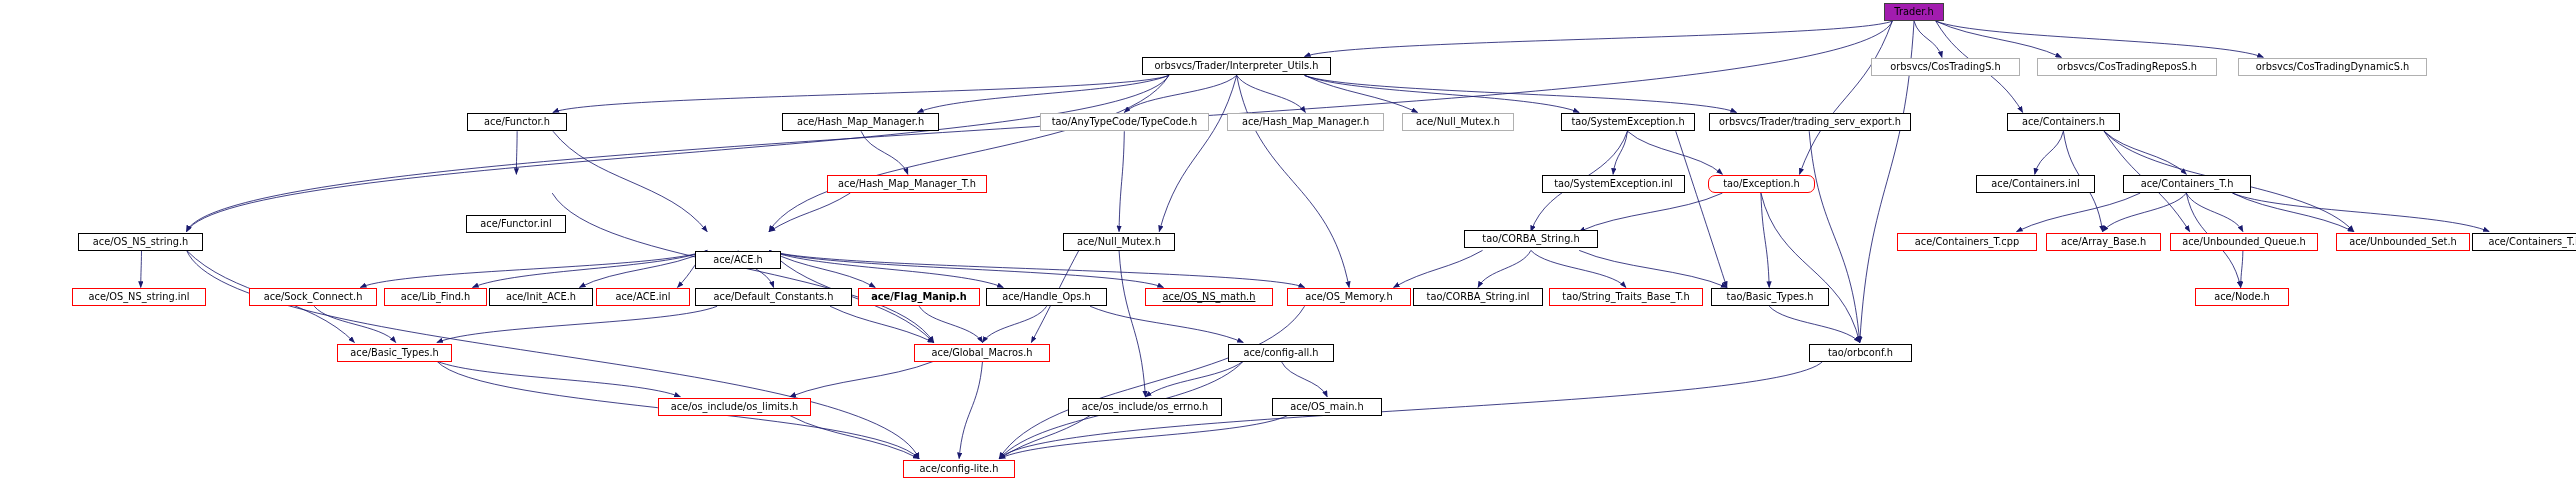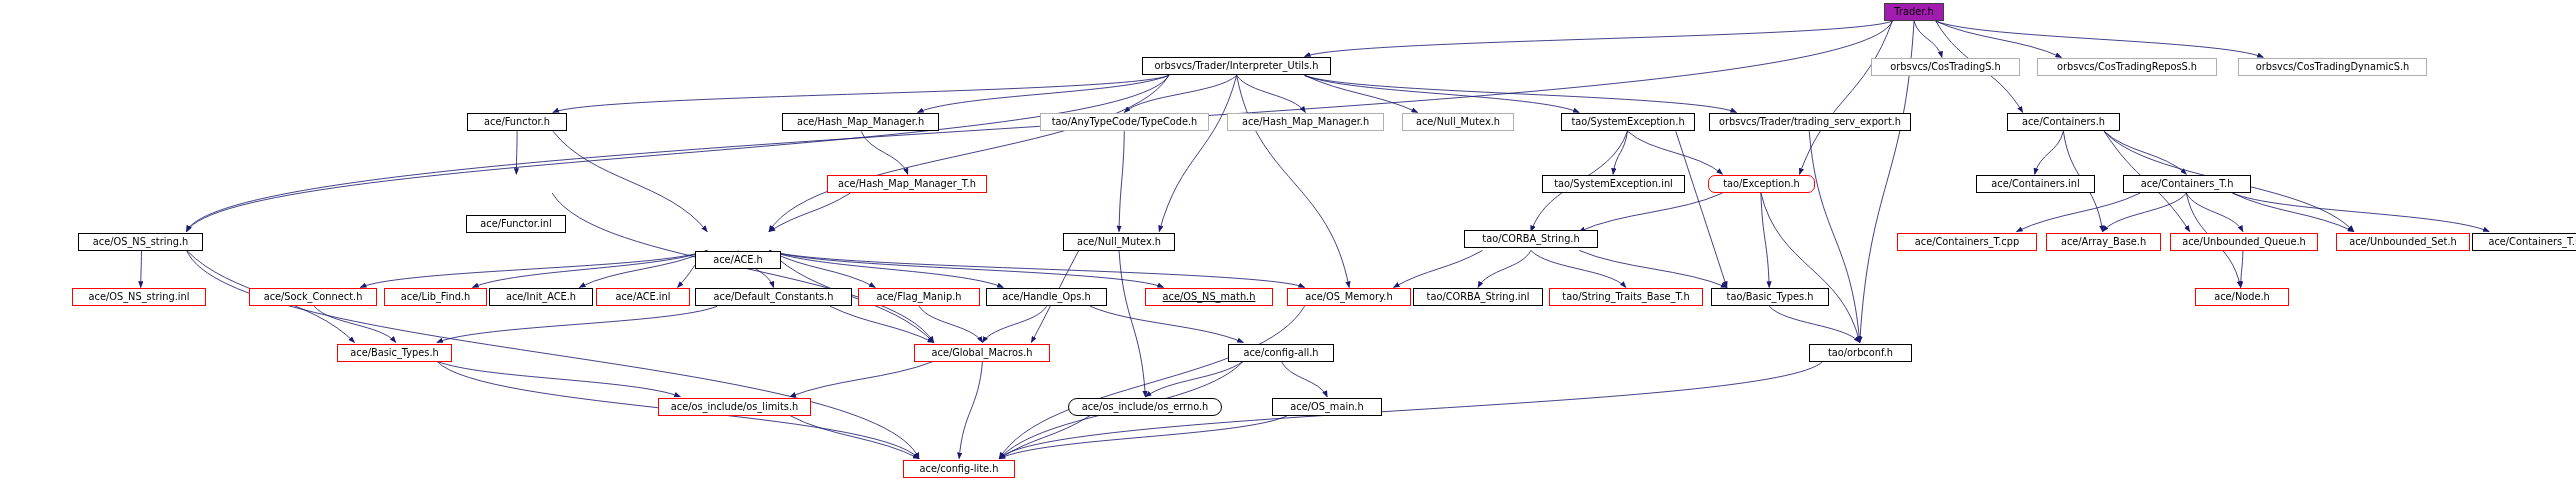--- a/index.html
+++ b/index.html
@@ -225,21 +225,21 @@
       </div>
       <div class="node" style="left: 489px; top: 288px; width: 104px;">
         <span>ace/Init_ACE.h</span>
       </div>
       <div class="node red" style="left: 596px; top: 288px; width: 94px;">
         <span>ace/ACE.inl</span>
       </div>
       <div class="node" style="left: 695px; top: 288px; width: 157px;">
         <span>ace/Default_Constants.h</span>
       </div>
-      <div class="node red" style="left: 858px; top: 288px; width: 122px;">
+      <div class="node red" style="left: 858px; top: 288px; width: 122px; font-weight: bold;">
         <span>ace/Flag_Manip.h</span>
       </div>
       <div class="node" style="left: 986px; top: 288px; width: 121px;">
         <span>ace/Handle_Ops.h</span>
       </div>
       <div class="node red" style="left: 1145px; top: 288px; width: 128px; text-decoration: underline;">
         <span>ace/OS_NS_math.h</span>
       </div>
       <div class="node red" style="left: 1287px; top: 288px; width: 124px;">
         <span>ace/OS_Memory.h</span>
@@ -264,21 +264,21 @@
       </div>
       <div class="node" style="left: 1228px; top: 344px; width: 106px;">
         <span>ace/config-all.h</span>
       </div>
       <div class="node" style="left: 1809px; top: 344px; width: 103px;">
         <span>tao/orbconf.h</span>
       </div>
       <div class="node red" style="left: 658px; top: 398px; width: 153px;">
         <span>ace/os_include/os_limits.h</span>
       </div>
-      <div class="node" style="left: 1068px; top: 398px; width: 154px; border-radius: 9px;">
+      <div class="node" style="left: 1068px; top: 398px; width: 154px;">
         <span>ace/os_include/os_errno.h</span>
       </div>
       <div class="node" style="left: 1272px; top: 398px; width: 110px;">
         <span>ace/OS_main.h</span>
       </div>
       <div class="node red" style="left: 903px; top: 460px; width: 112px;">
         <span>ace/config-lite.h</span>
       </div>
     </div>
 </div>

